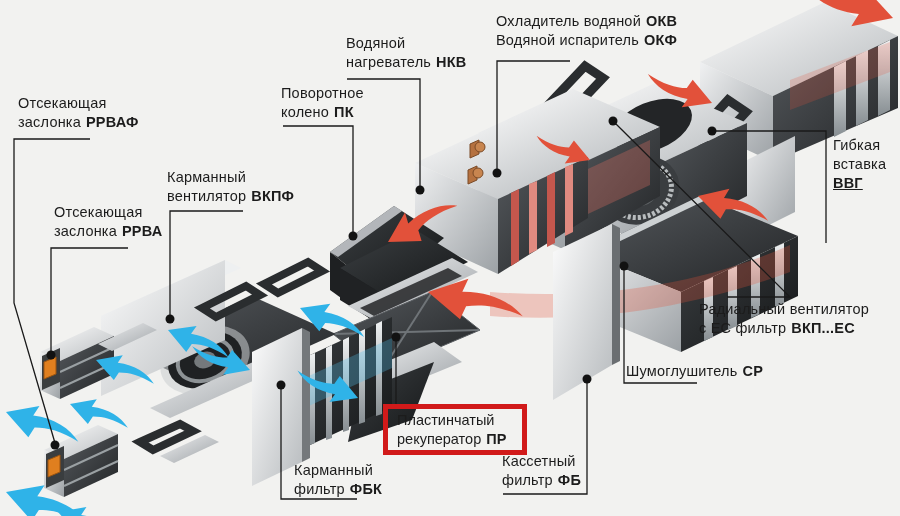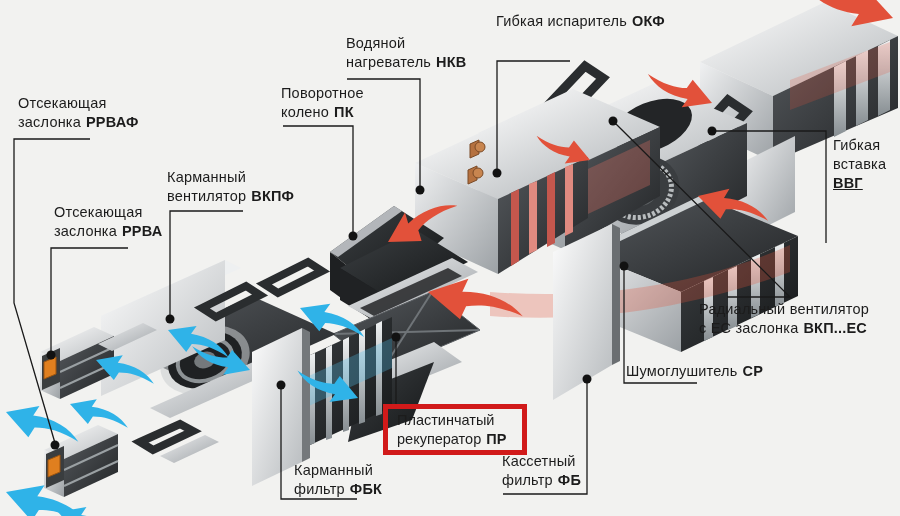--- a/index.html
+++ b/index.html
@@ -255,32 +255,33 @@
   <div>Поворотное</div>
   <div><span>колено</span><b class="code">ПК</b></div>
 </div>
 
 <div class="lbl" style="left:346px;top:34px">
   <div>Водяной</div>
   <div><span>нагреватель</span><b class="code">НКВ</b></div>
 </div>
 
 <div class="lbl" style="left:496px;top:12px">
-  <div><span>Гибкая испаритель</span><b class="code">ОКФ</b></div>
+  <div><span>Охладитель водяной</span><b class="code">ОКВ</b></div>
+  <div><span>Водяной испаритель</span><b class="code">ОКФ</b></div>
 </div>
 
 <div class="lbl" style="left:833px;top:136px">
   <div>Гибкая</div>
   <div>вставка</div>
   <div><b class="code nm">ВВГ</b></div>
 </div>
 
 <div class="lbl" style="left:699px;top:300px">
   <div>Радиальный вентилятор</div>
-  <div><span>с ЕС заслонка</span><b class="code">ВКП...ЕС</b></div>
+  <div><span>с ЕС фильтр</span><b class="code">ВКП...ЕС</b></div>
 </div>
 
 <div class="lbl" style="left:626px;top:362px">
   <div><span>Шумоглушитель</span><b class="code">СР</b></div>
 </div>
 
 <div class="lbl" style="left:502px;top:452px">
   <div>Кассетный</div>
   <div><span>фильтр</span><b class="code">ФБ</b></div>
 </div>

